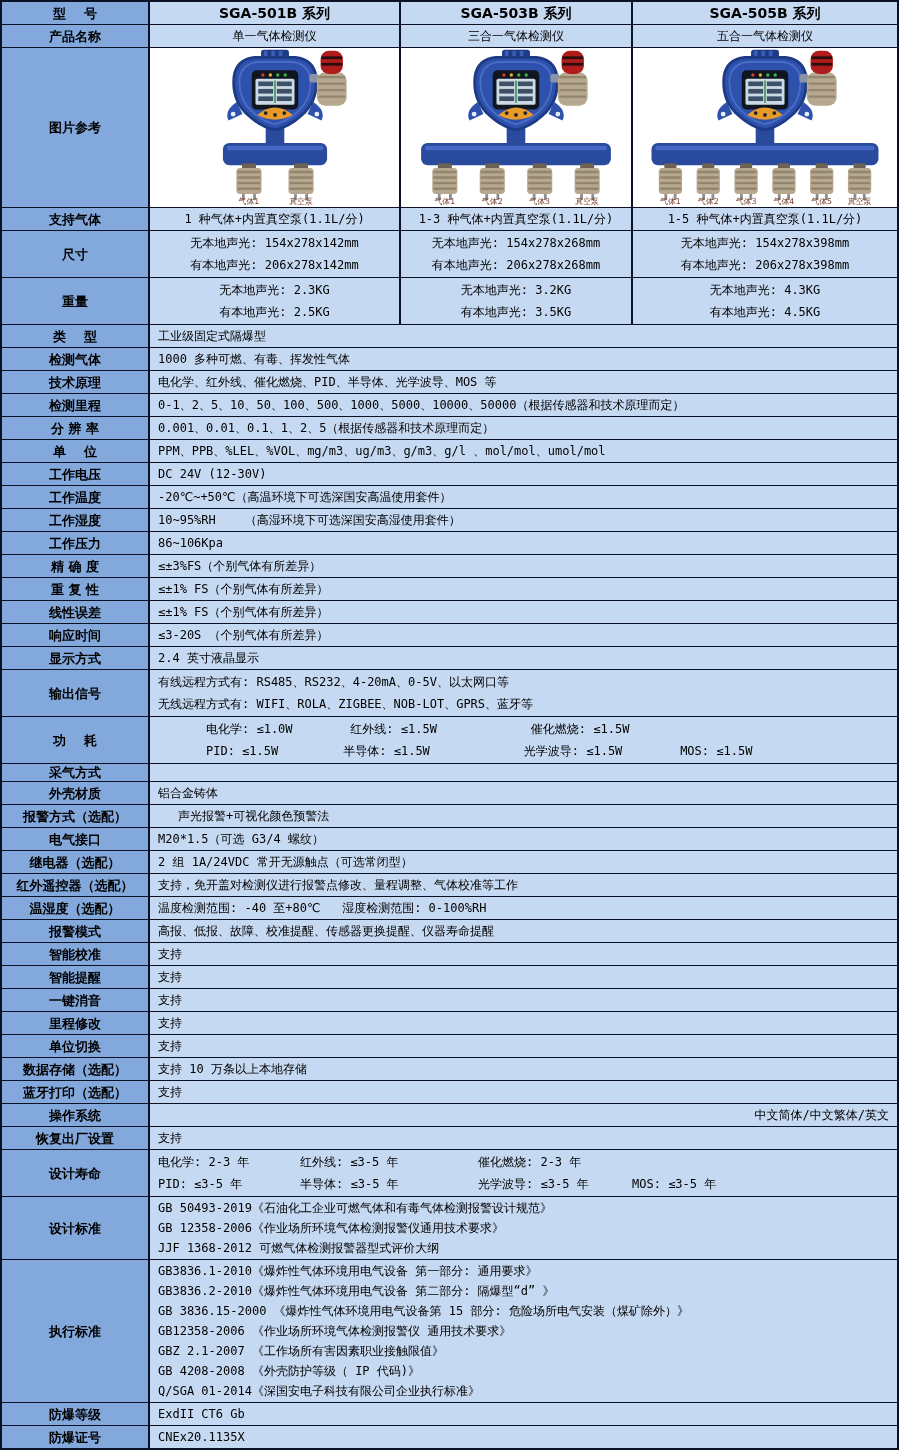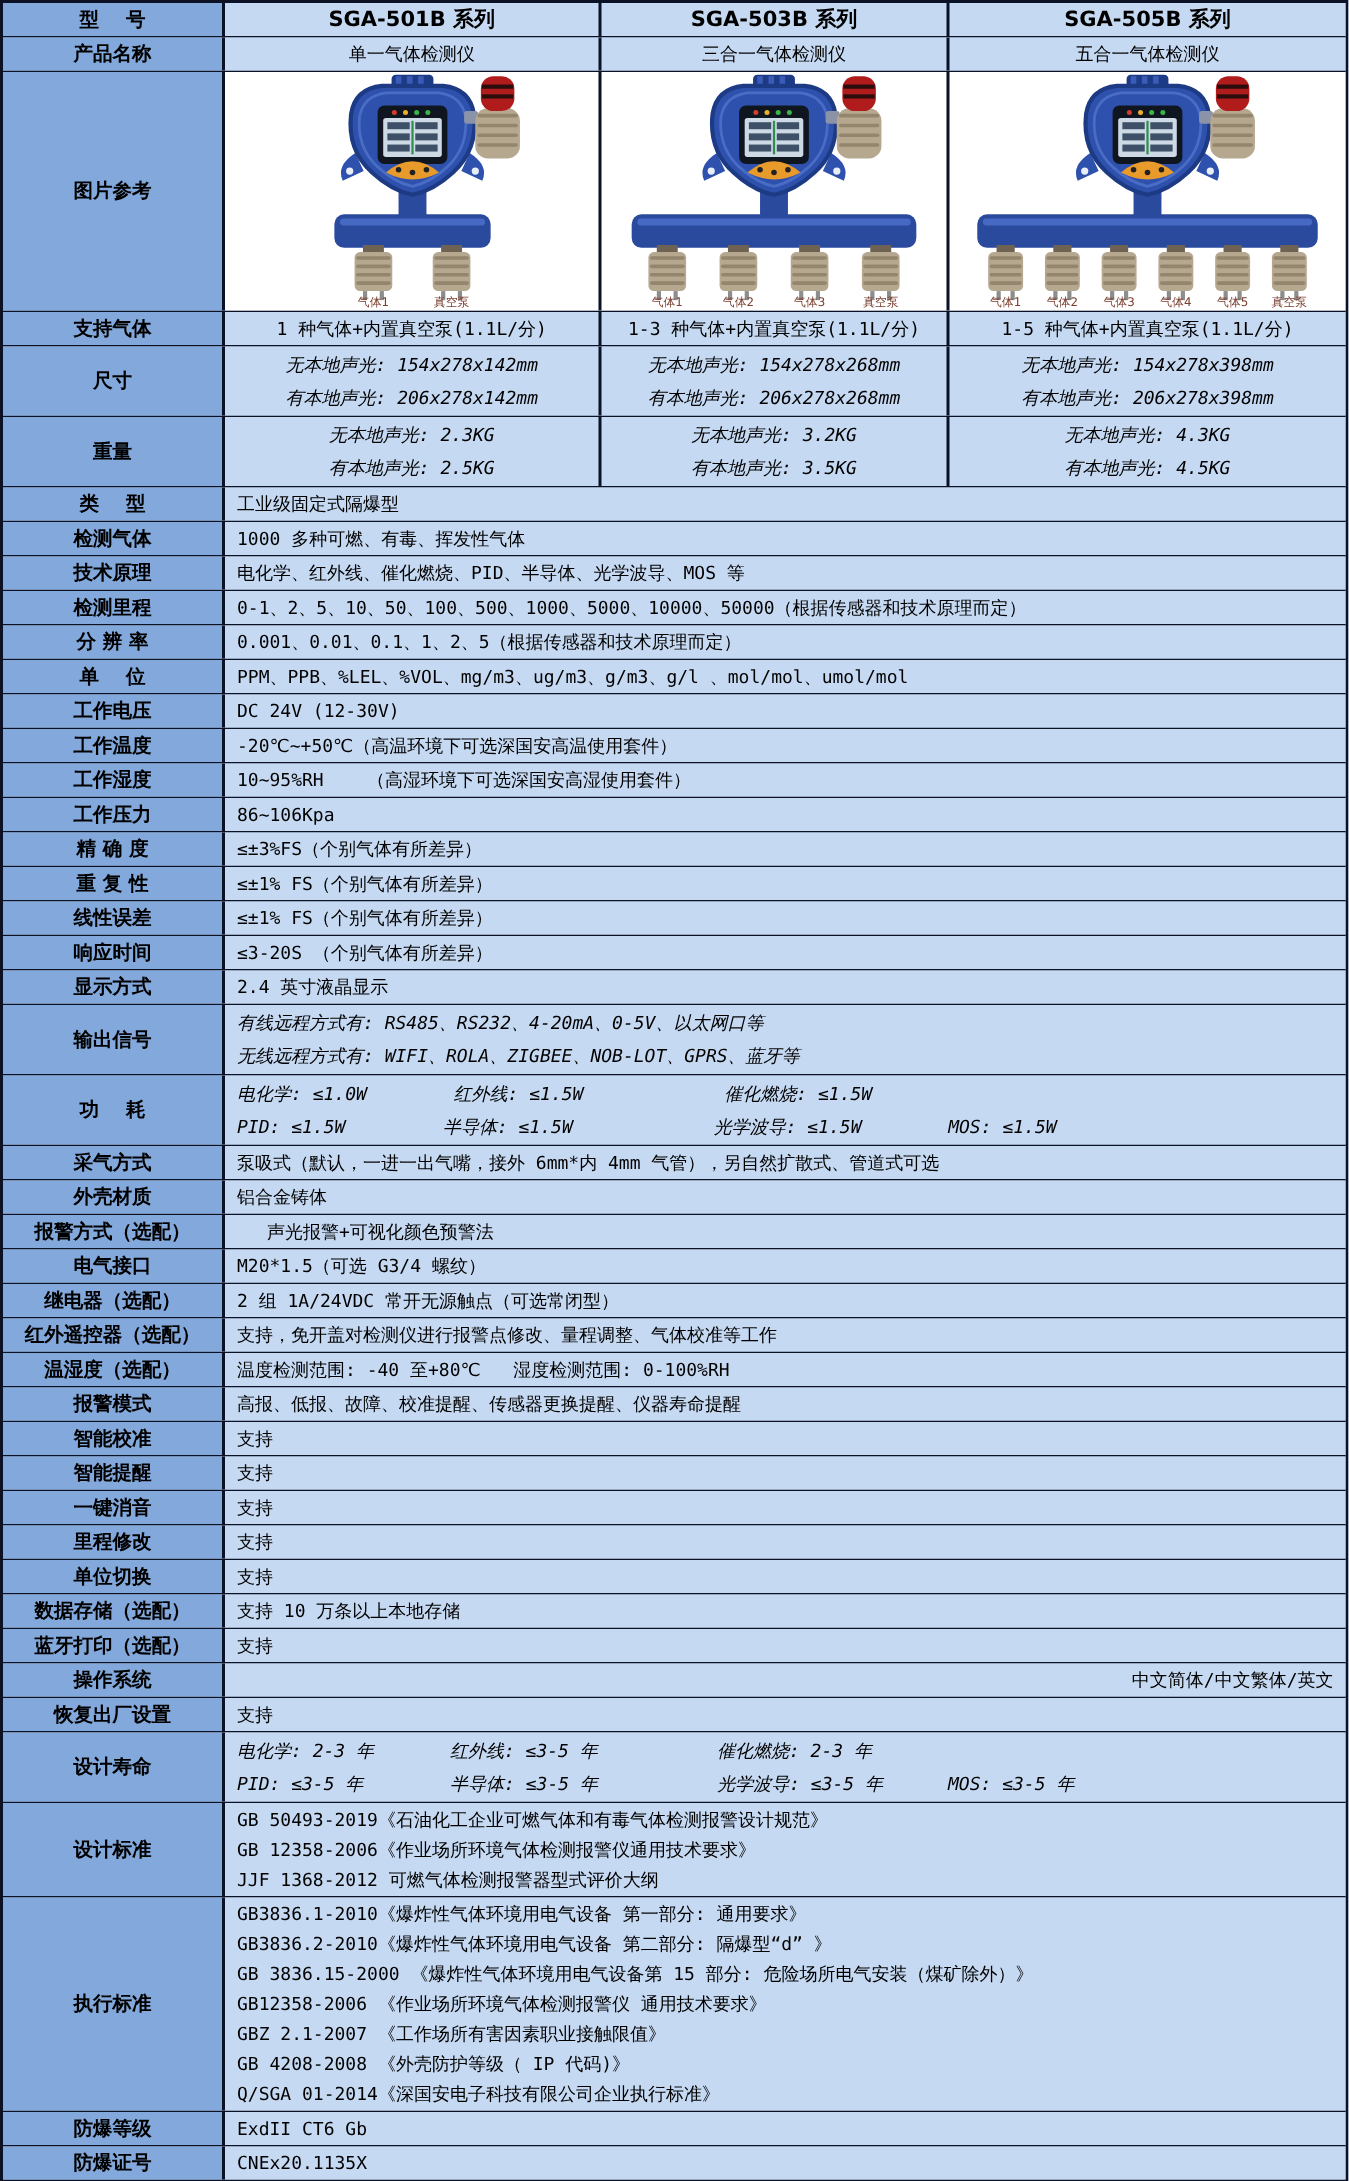--- a/index.html
+++ b/index.html
@@ -15,21 +15,21 @@
   .c1{flex:0 0 249px;}
   .c2{flex:0 0 232px;}
   .c3{flex:1;}
   .center{align-items:center;text-align:center;}
   .left{align-items:flex-start;text-align:left;}
   .line{font-size:12px;line-height:20px;color:#000;white-space:pre-wrap;
         font-family:"DejaVu Sans Mono","DejaVu Sans",sans-serif;}
   .hdr .line{font-weight:bold;font-family:"DejaVu Sans","Liberation Sans",sans-serif;font-size:14px;}
   .single{min-height:20px;}
   .hdr-h{min-height:21px;}
-  .two{min-height:45px;font-style:italic;}
+  .two{min-height:45px;}
   .two .line{line-height:22px;}
   .three{min-height:60px;}
   .seven{min-height:142px;}
   .img-row .vcell{background:#ffffff;padding:0;align-items:center;justify-content:center;}
   .img-box{height:159px;display:flex;align-items:center;justify-content:center;overflow:hidden;}
   svg{display:block;}
 </style>
 </head>
 <body>
 
@@ -555,33 +555,28 @@
       <div class="vals">
         <div class="vcell left two" style="flex: 1 1 0%;">
           <div class="line">有线远程方式有: RS485、RS232、4-20mA、0-5V、以太网口等</div>
           <div class="line">无线远程方式有: WIFI、ROLA、ZIGBEE、NOB-LOT、GPRS、蓝牙等</div>
         </div>
       </div>
     </div>
     <div class="row">
       <div class="label-cell">功    耗</div>
       <div class="vals">
-        <div class="vcell left two" style="flex: 1 1 0%;">
+        <div class="vcell left two" style="flex: 1 1 0%; margin-left: 48px;">
           <div class="line">电化学: ≤1.0W        红外线: ≤1.5W             催化燃烧: ≤1.5W</div>
           <div class="line">PID: ≤1.5W         半导体: ≤1.5W             光学波导: ≤1.5W        MOS: ≤1.5W</div>
         </div>
       </div>
     </div>
     <div class="row">
       <div class="label-cell">采气方式</div>
-      <div class="vals">
-        <div class="vcell left single" style="flex: 1 1 0%;">
-          <div class="line">泵吸式（默认，一进一出气嘴，接外 6mm*内 4mm 气管），另自然扩散式、管道式可选</div>
-        </div>
-      </div>
     </div>
     <div class="row">
       <div class="label-cell">外壳材质</div>
       <div class="vals">
         <div class="vcell left single" style="flex: 1 1 0%;">
           <div class="line">铝合金铸体</div>
         </div>
       </div>
     </div>
     <div class="row">

